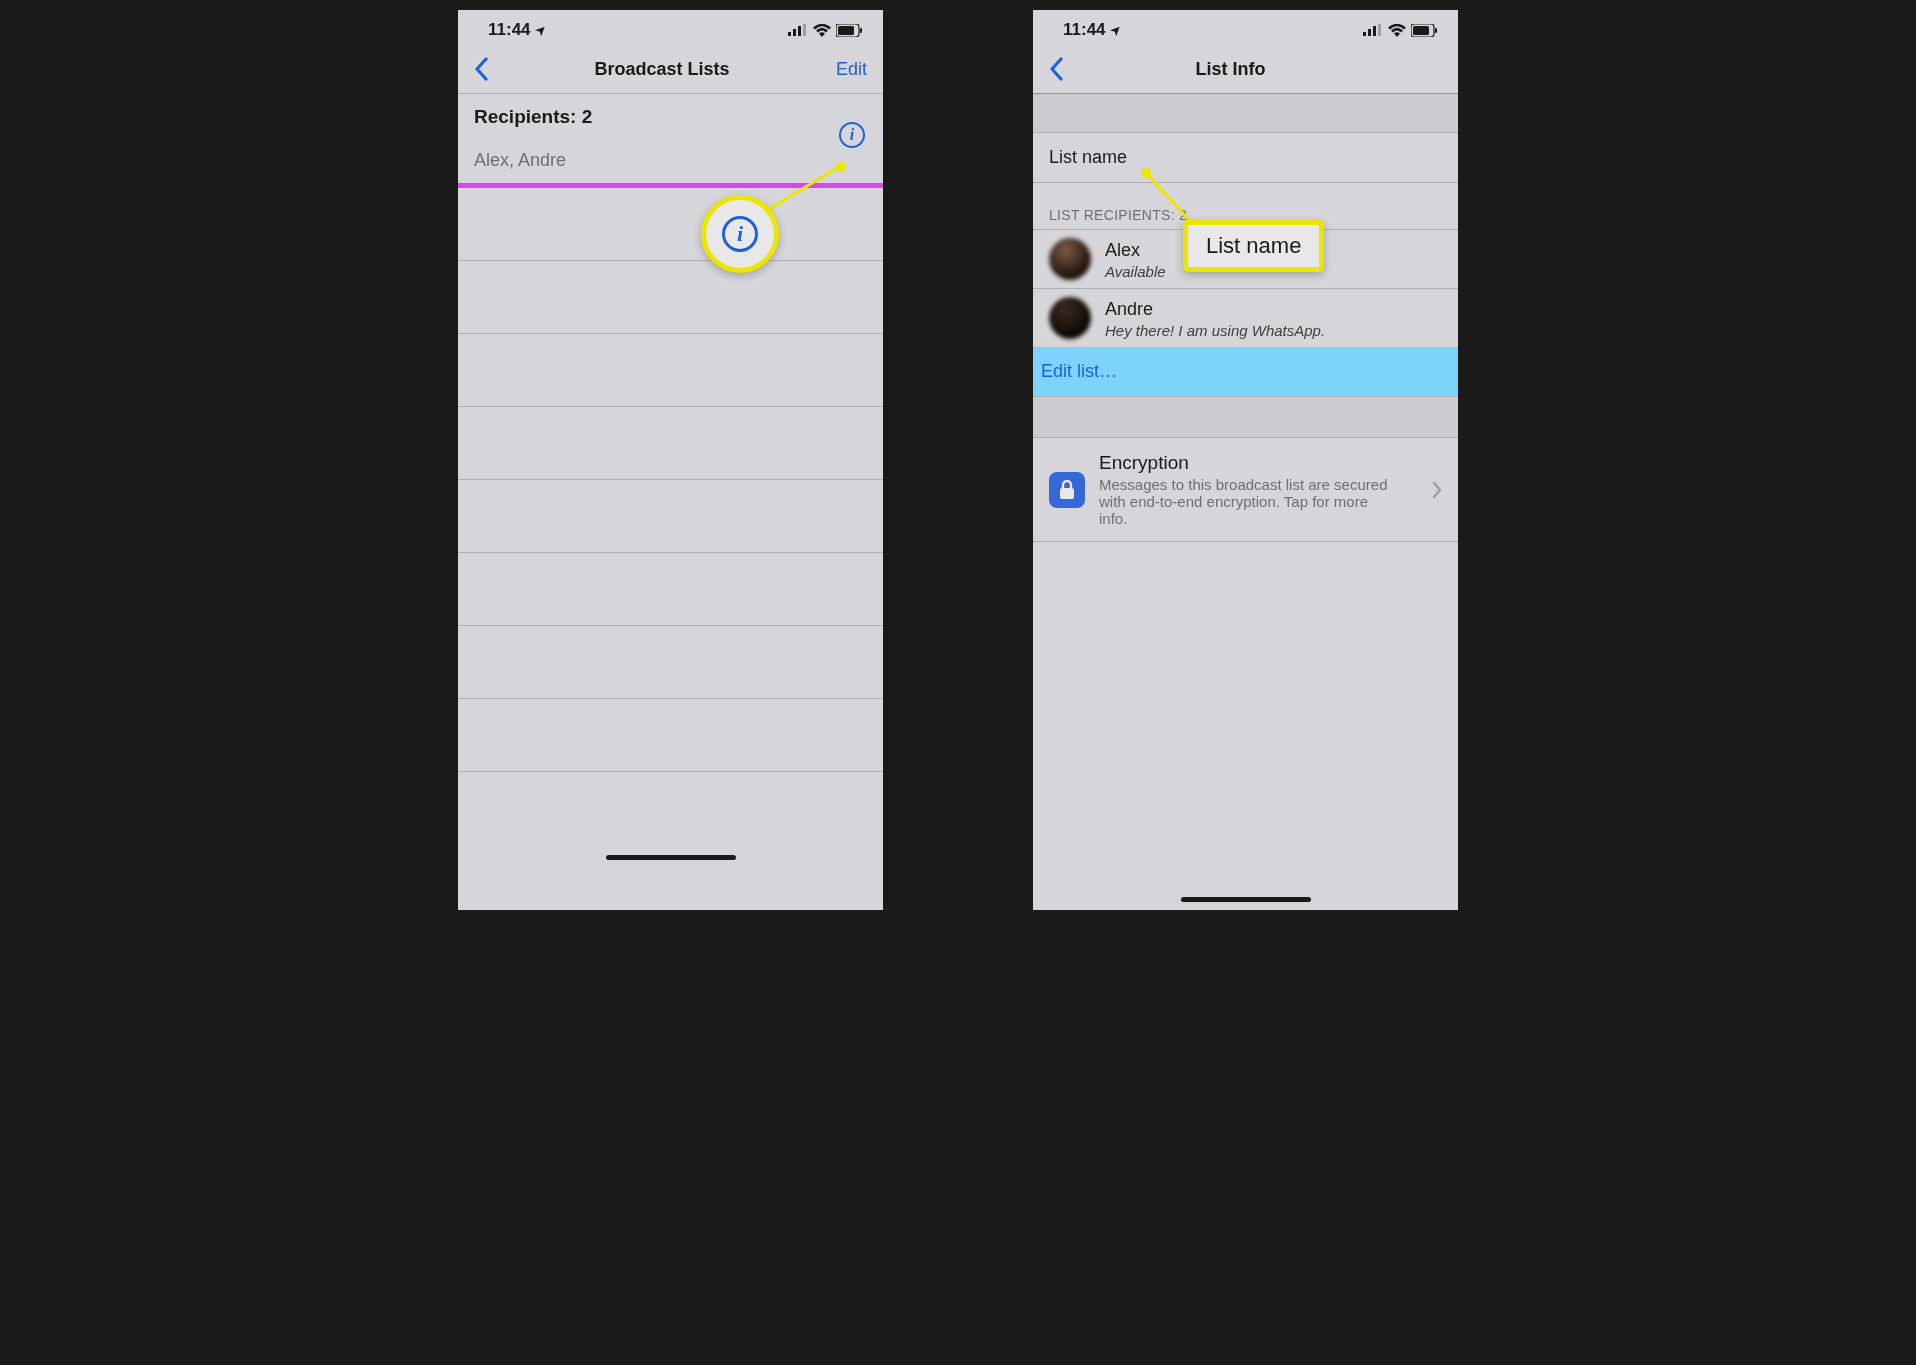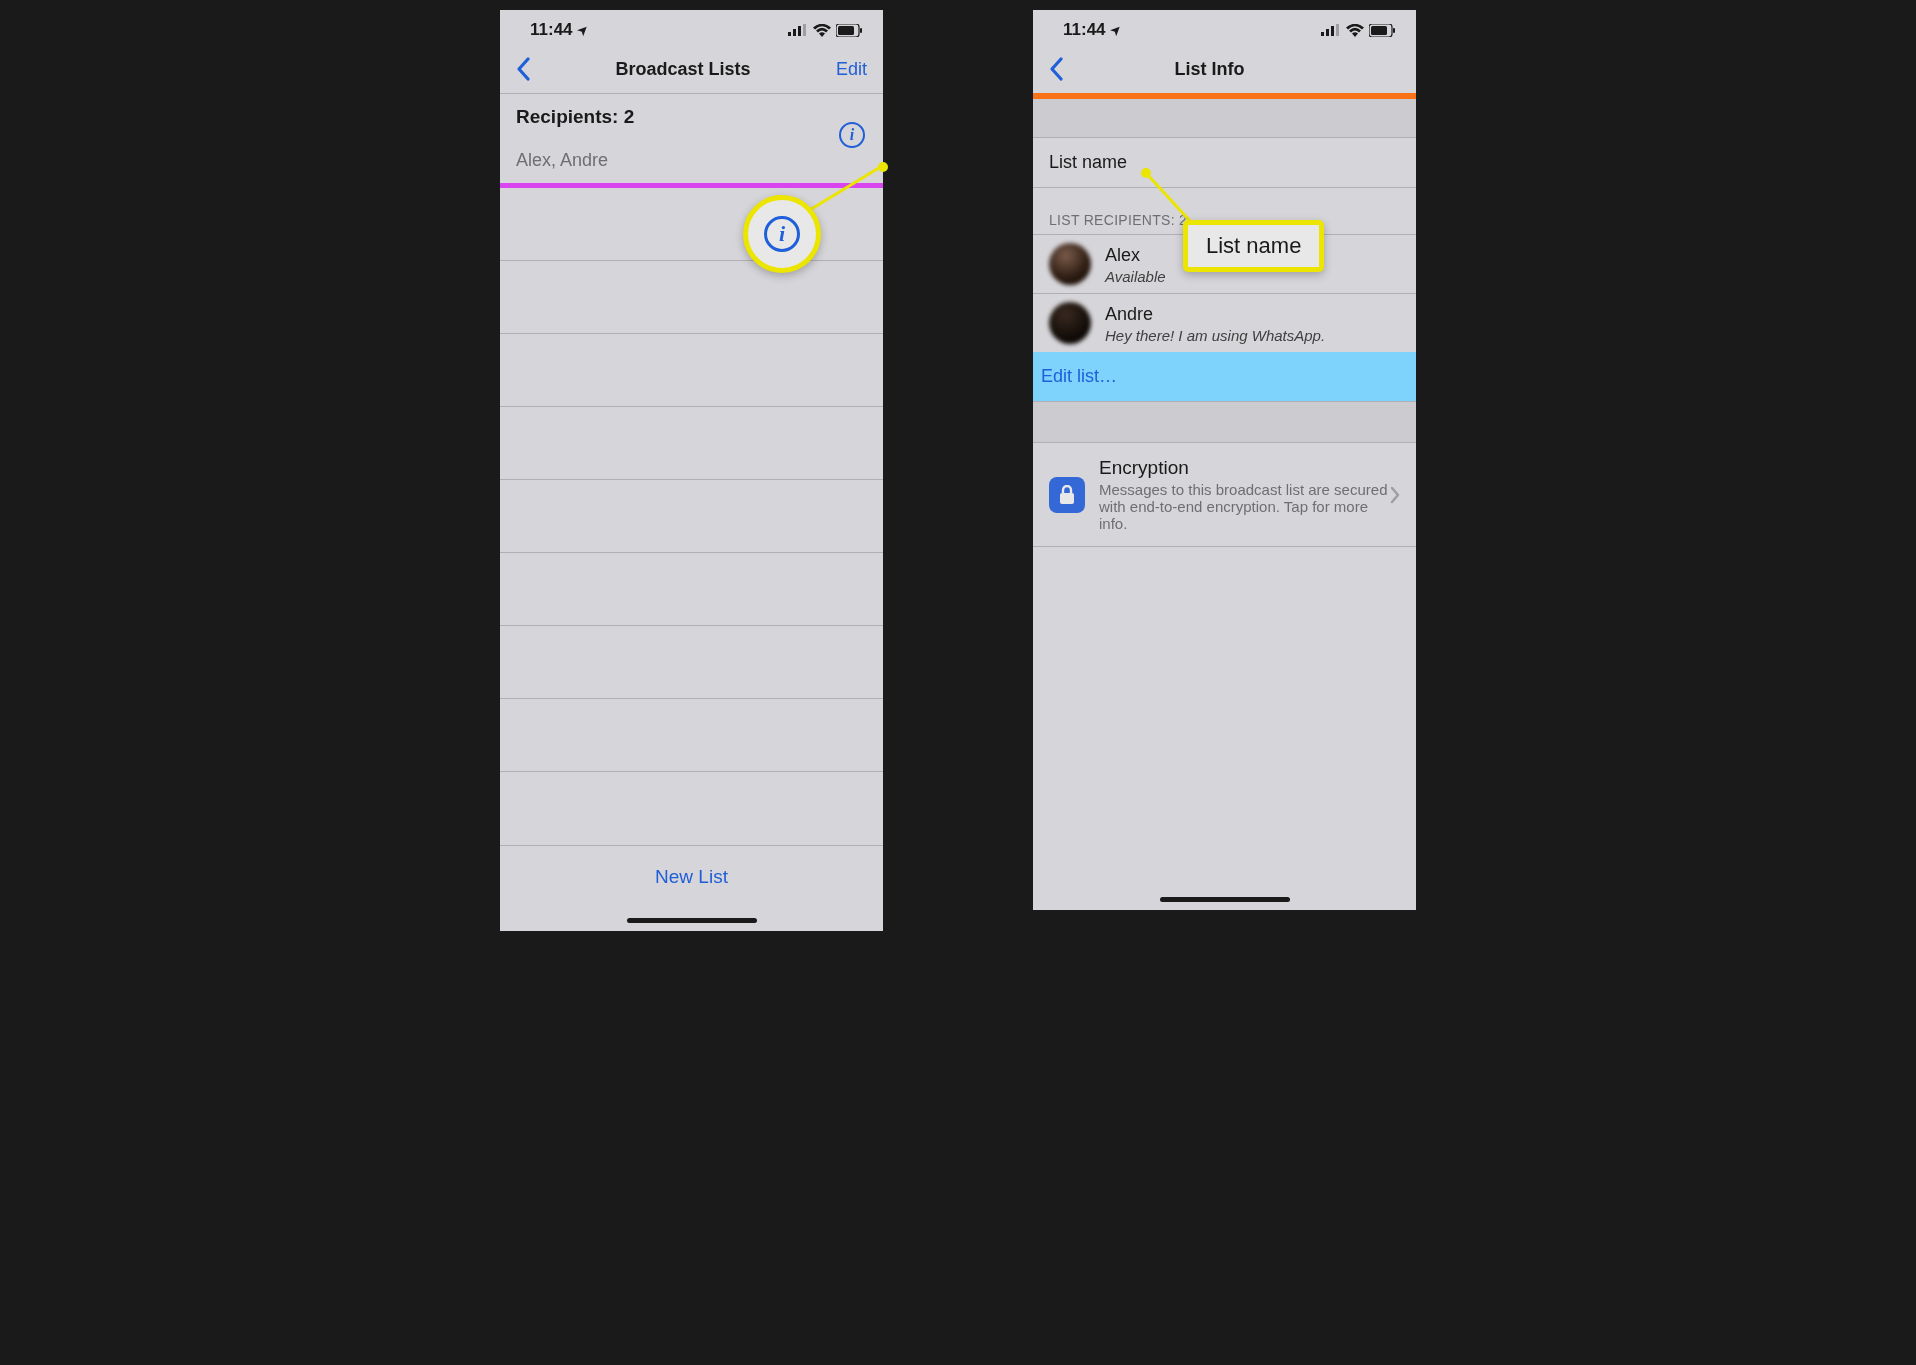--- a/index.html
+++ b/index.html
@@ -6,21 +6,21 @@
     body {
       background: #1a1a1a;
       display: flex;
       justify-content: center;
       align-items: flex-start;
       gap: 150px;
       padding: 10px 20px;
       font-family: -apple-system, 'Helvetica Neue', Arial, sans-serif;
     }
     .phone {
-      width: 383px;
+      width: 425px;
       background: #d6d5d9;
       border-radius: 0;
       overflow: visible;
       position: relative;
     }
     .phone-body {
       background: #d6d5d9;
       min-height: 900px;
       position: relative;
     }
@@ -264,23 +264,20 @@
       <div class="empty-row"></div>
       <div class="empty-row"></div>
       <div class="empty-row"></div>
       <div class="empty-row"></div>
       <div class="empty-row"></div>
       <div class="empty-row"></div>
       <div class="empty-row"></div>
       <div class="empty-row" style="border-bottom:none;"></div>
     </div>
 
-    <div class="new-list-bar">
-      <span>New List</span>
-    </div>
     <div class="home-indicator"></div>
 
     <div class="callout-dot" style="left:378px; top:152px;"></div>
     <svg style="position:absolute; left:278px; top:150px; z-index:5;" width="110" height="80">
       <line x1="104" y1="6" x2="12" y2="62" stroke="#ebe500" stroke-width="3"></line>
     </svg>
     <div class="callout-bubble" style="left:243px; top:185px;">
       <div class="inner-info">i</div>
     </div>
   </div>
@@ -310,21 +307,21 @@
         <span>
           <svg width="27" height="13" viewBox="0 0 27 13">
               <rect x="0" y="0" width="23" height="13" rx="3" fill="none" stroke="#1a1a1a" stroke-width="1.2"></rect>
               <rect x="2" y="2" width="16" height="9" rx="1.5" fill="#1a1a1a"></rect>
               <rect x="24" y="4" width="2" height="5" rx="1" fill="#1a1a1a"></rect>
             </svg>
         </span>
       </div>
     </div>
 
-    <div class="nav-header" style="border-bottom:6px solid #f97316;gap:27px;">
+    <div class="nav-header" style="border-bottom:1px solid #f97316;gap:27px;">
       <span class="nav-back">
         <svg width="14" height="24" viewBox="0 0 14 24">
             <polyline points="12,2 3,12 12,22" fill="none" stroke="#1f5fd9" stroke-width="3.2" stroke-linecap="round" stroke-linejoin="round"></polyline>
           </svg>
       </span>
       <span class="nav-title offset-left">List Info</span>
       <span style="width:14px;"></span>
     </div>
 
     <div class="spacer"></div>

